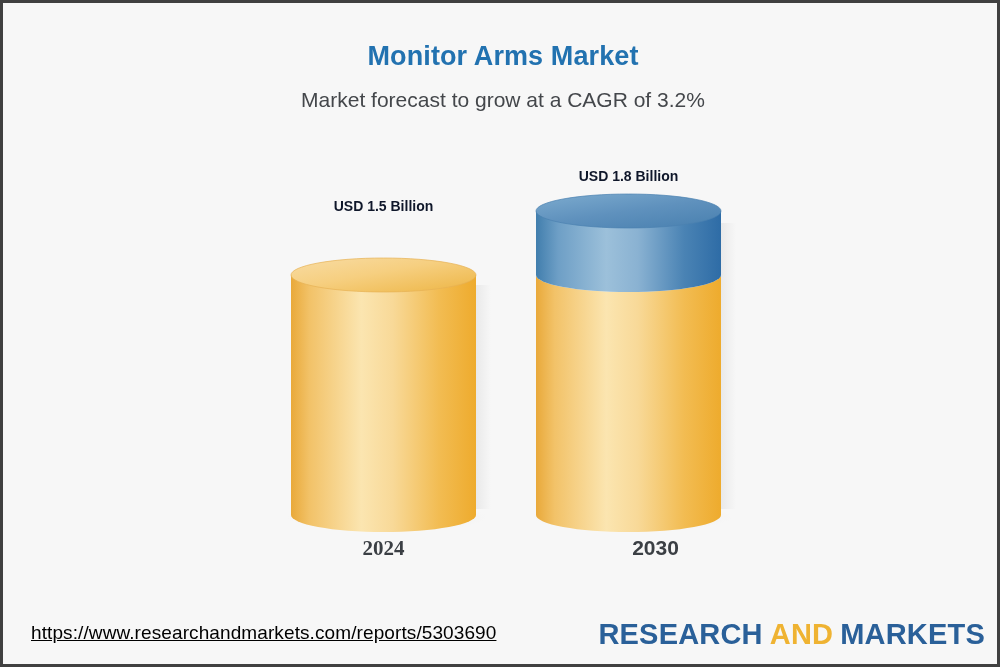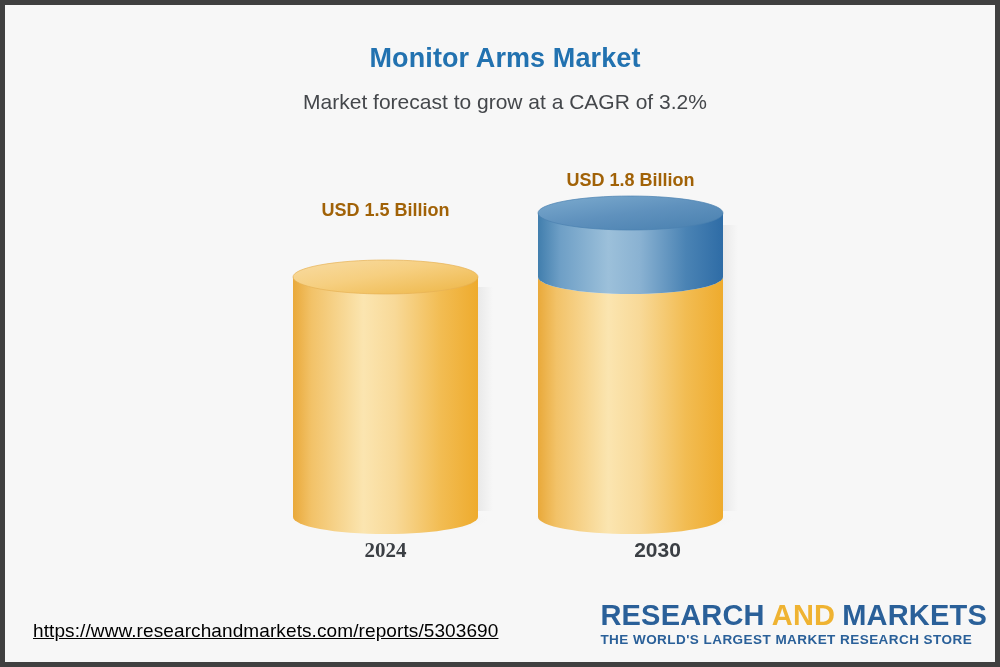--- a/index.html
+++ b/index.html
@@ -9,21 +9,21 @@
   }
   body {
     font-family: "Liberation Sans", sans-serif;
   }
 
   .canvas {
     position: relative;
     width: 1000px;
     height: 667px;
     background: #f7f7f7;
-    border: 5px solid #404040;
+    border: 3px solid #404040;
     box-sizing: border-box;
     overflow: hidden;
   }
 
   
   .header {
     position: absolute;
     top: 0;
     left: 0;
     width: 1000px;
@@ -53,23 +53,23 @@
     width: 1000px;
     height: 600px;
   }
   .plot svg {
     display: block;
   }
 
   
   .value-label {
     position: absolute;
-    font-size: 18px;
-    font-weight: bold;
-    color: #a16207;
+    font-size: 14px;
+    font-weight: bold;
+    color: #0f172a;
     text-align: center;
     white-space: nowrap;
   }
   .value-label-0 { left: 288px; width: 185px; top: 195px; }
   .value-label-1 { left: 533px; width: 185px; top: 165px; }
 
   .cat-label {
     position: absolute;
     font-size: 21px;
     font-weight: bold;
@@ -208,17 +208,16 @@
 
     <div class="cat-label cat-label-0">2024</div>
     <div class="cat-label cat-label-1">2030</div>
   </div>
 
   <div class="footer">
     <a class="footer-url" href="#">https://www.researchandmarkets.com/reports/5303690</a>
 
     <div class="logo">
       <div class="logo-main"><span class="logo-word-blue">RESEARCH</span><span class="logo-word-amber" style="margin:0 7px;">AND</span><span class="logo-word-blue">MARKETS</span></div>
-      <div class="logo-tagline">THE WORLD'S LARGEST MARKET RESEARCH STORE</div>
     </div>
   </div>
 
 </div>
 
 </body></html>

